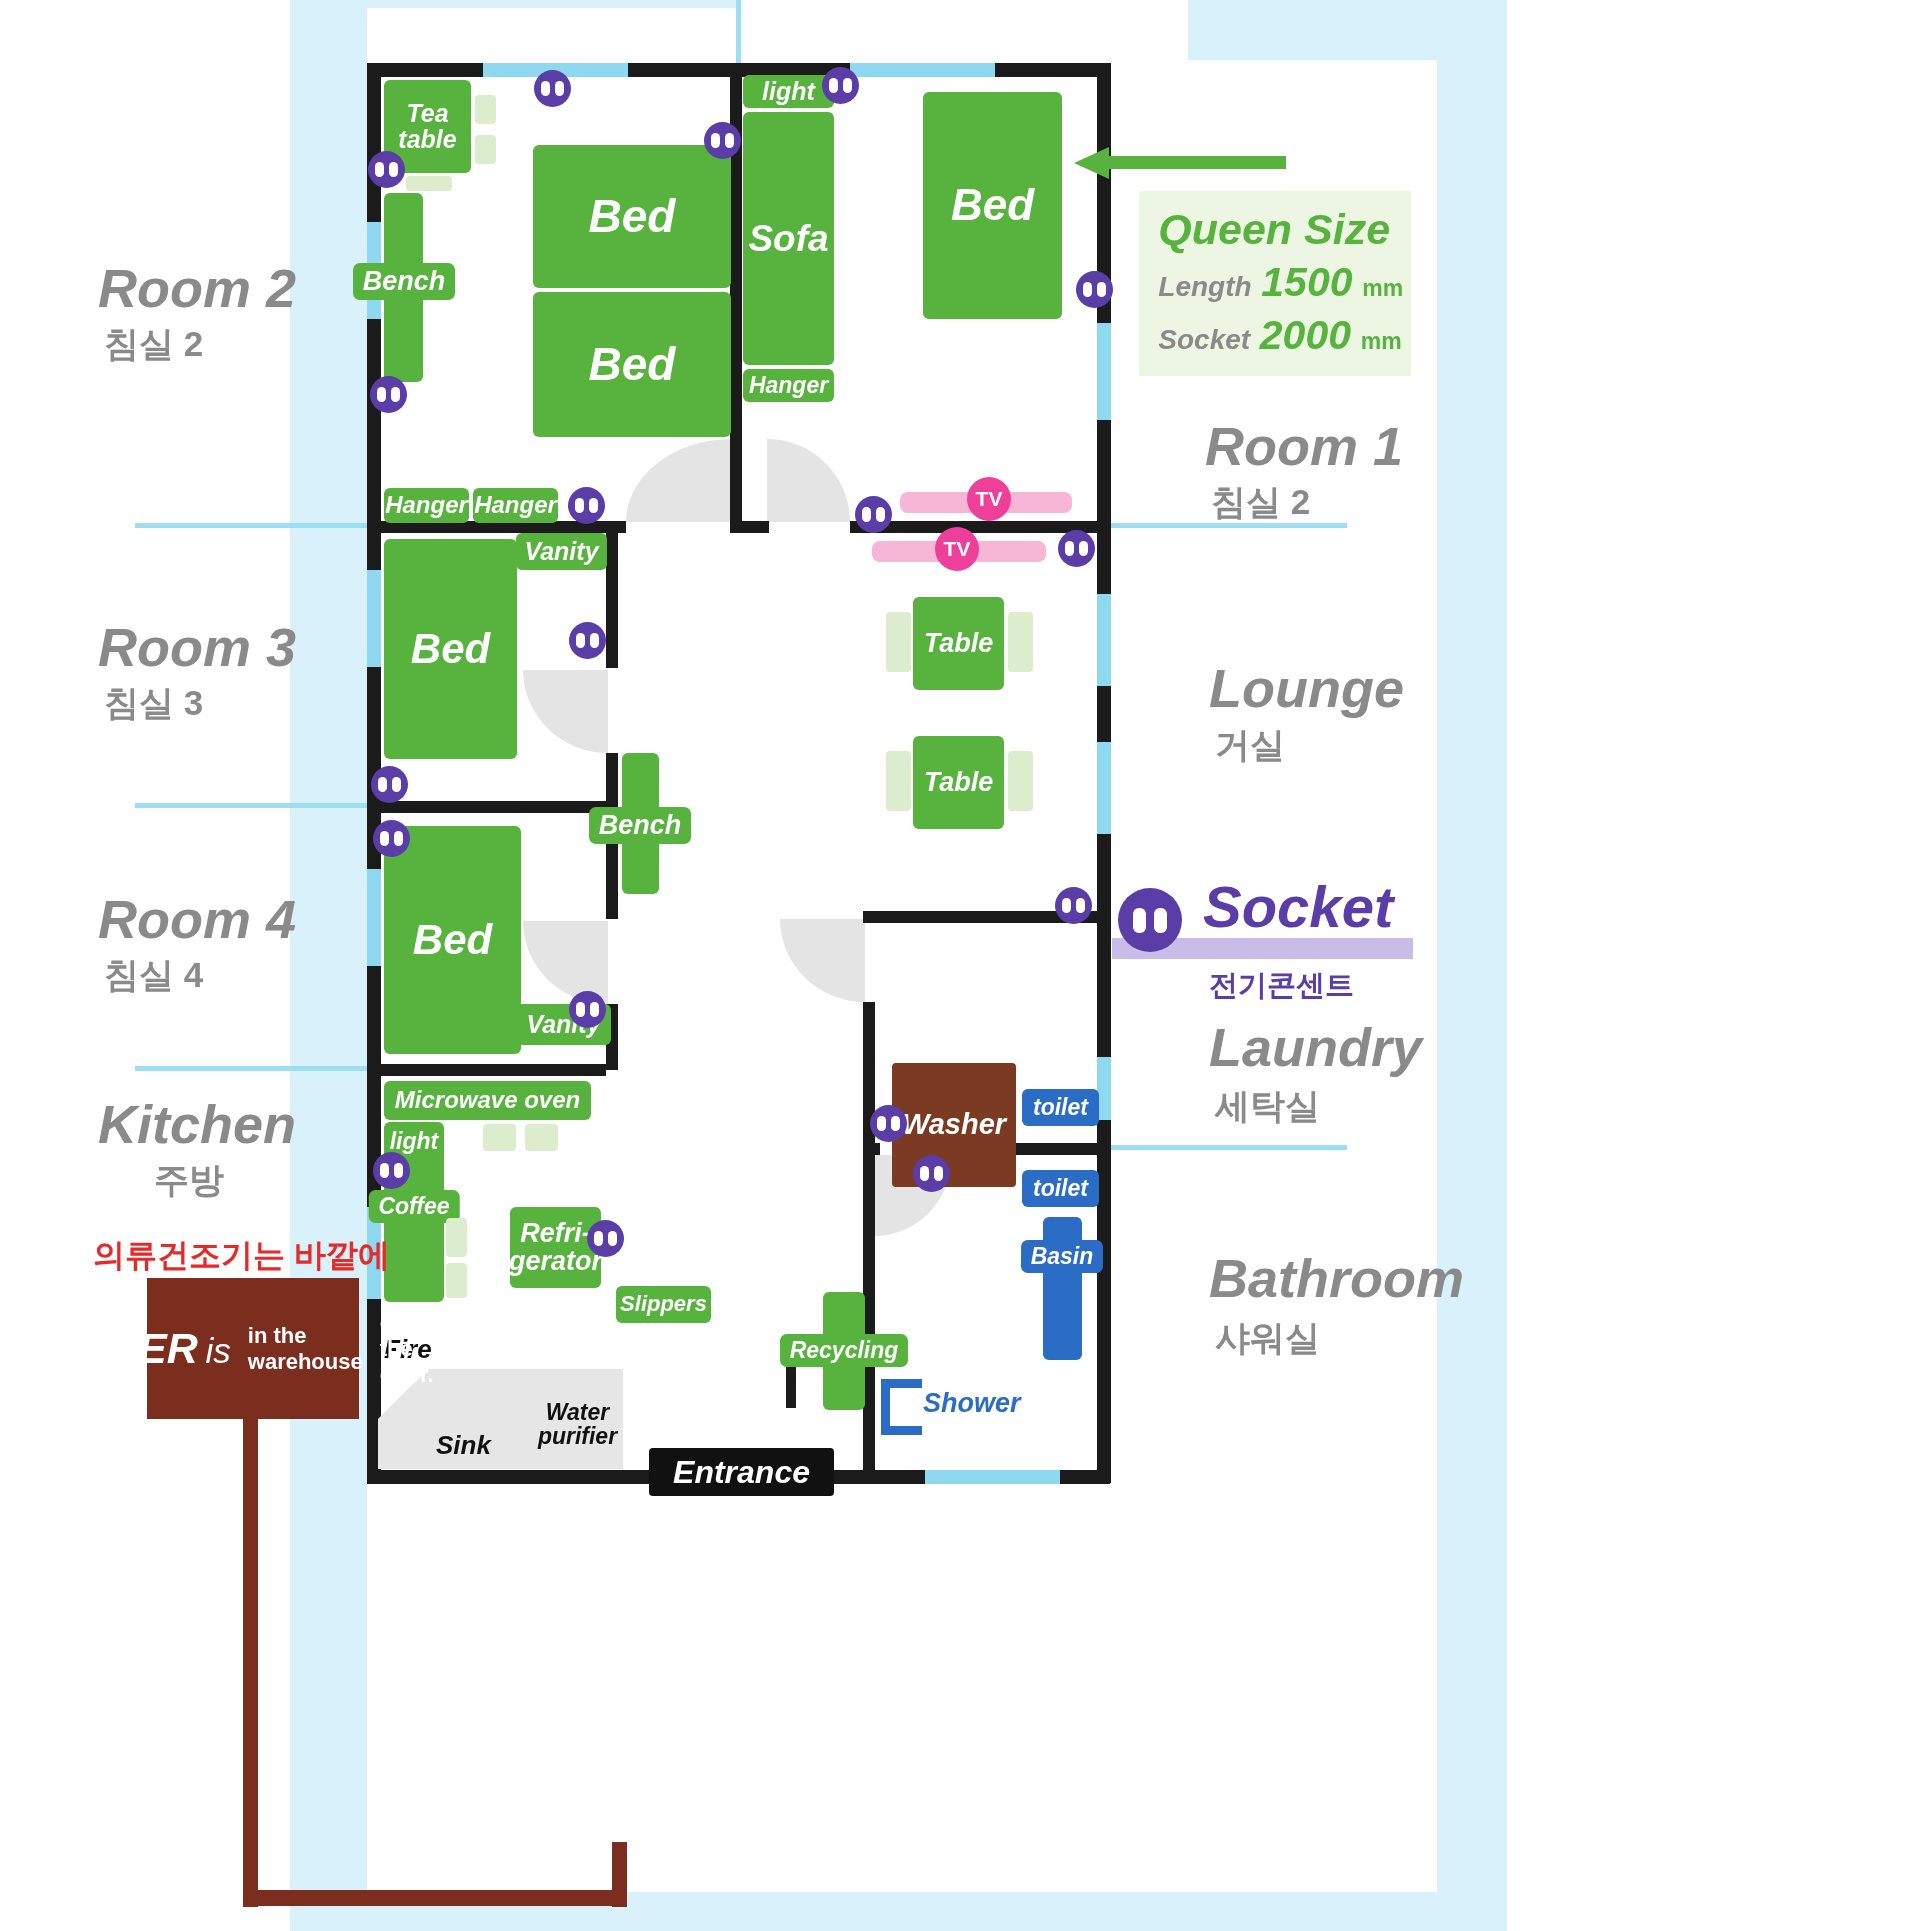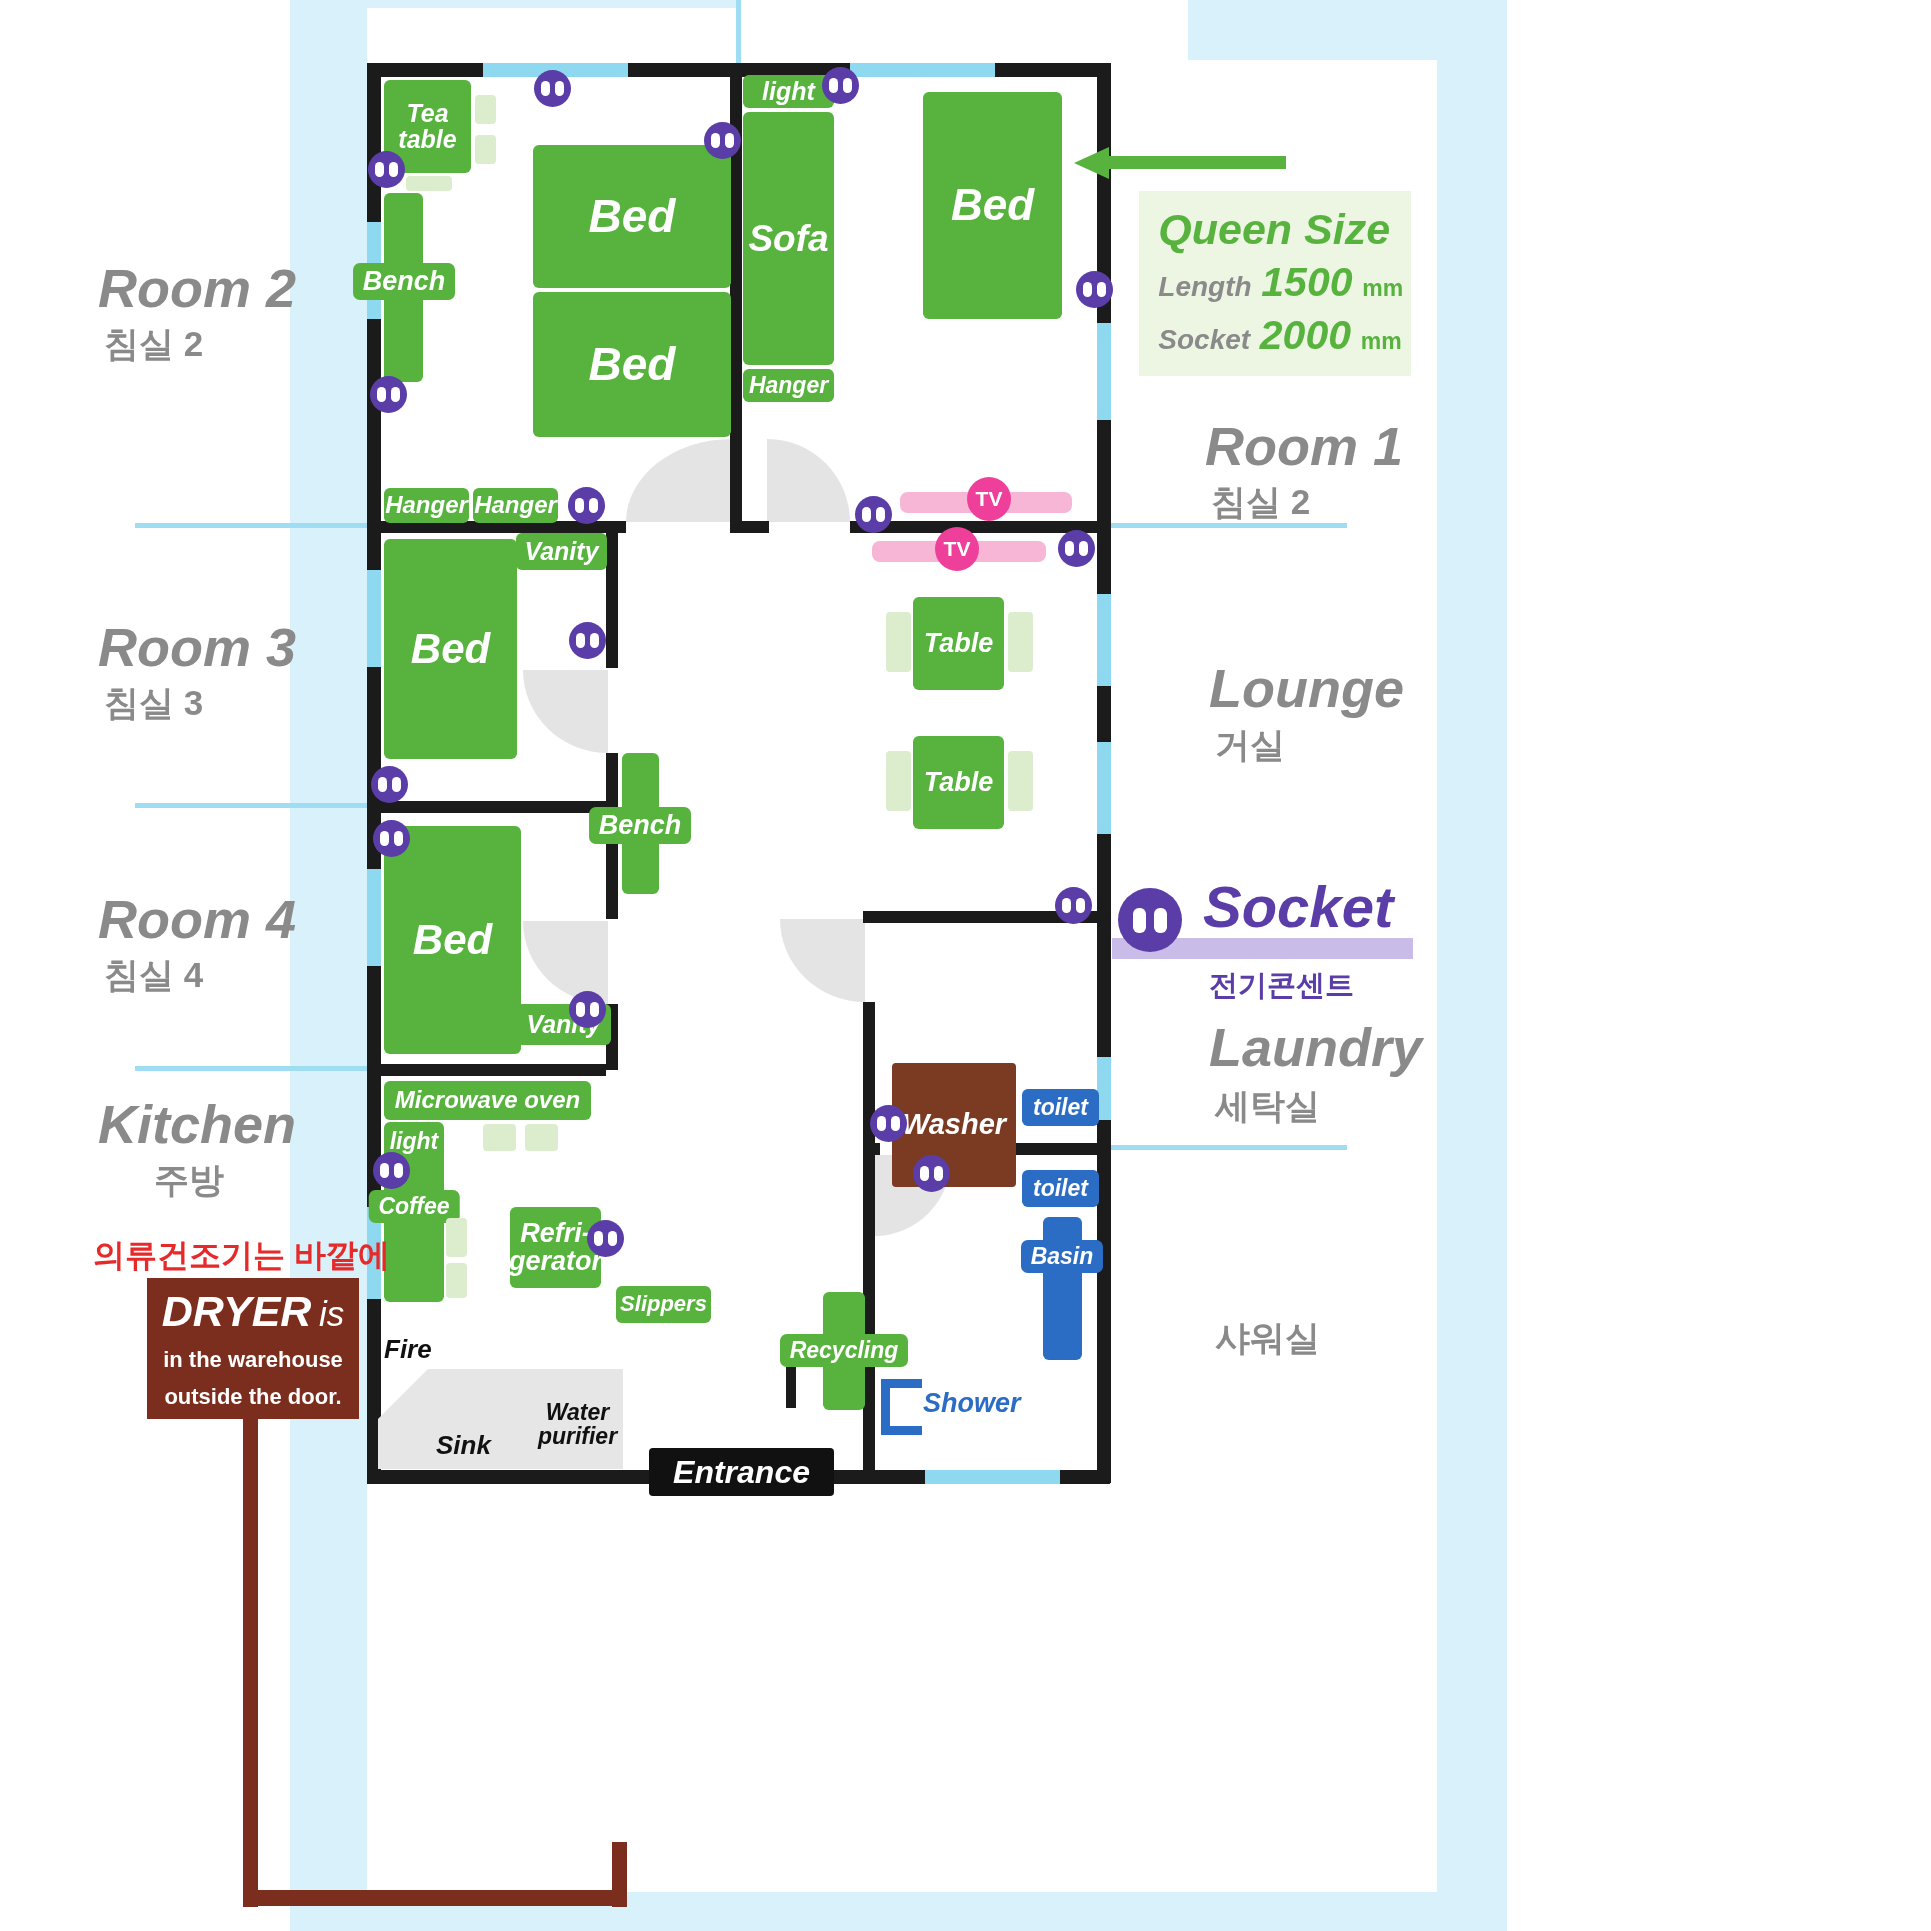--- a/index.html
+++ b/index.html
@@ -36,22 +36,22 @@
   .ktext{position:absolute;color:#111;font-weight:700;font-style:italic;white-space:nowrap;text-align:center;}
   .tvband{position:absolute;background:var(--pink-band);border-radius:7.7px;}
   .tvcirc{position:absolute;background:var(--pink);border-radius:50%;color:#fff;font-weight:700;
           display:flex;align-items:center;justify-content:center;font-size:21px;}
   .queenbox{position:absolute;background:#edf6e3;padding:13.5px 19.3px;box-sizing:border-box;}
   .queenbox .qt{color:var(--green);font-weight:700;font-style:italic;font-size:43px;white-space:nowrap;}
   .qrow{display:flex;align-items:baseline;gap:9.7px;margin-top:5.8px;}
   .qlabel{color:#8a8a8a;font-weight:700;font-style:italic;font-size:28px;}
   .qval{color:var(--green);font-weight:700;font-style:italic;font-size:41px;}
   .qunit{color:var(--green);font-weight:700;font-size:23px;}
-  .dryerbox{position:absolute;background:var(--brick);color:#fff;display:flex;flex-direction:column;
-            align-items:center;justify-content:center;gap:11px;}
+  .dryerbox{position:absolute;background:var(--brick);color:#fff;display:flex;flex-direction:row;
+            align-items:center;justify-content:center;gap:17px;}
   .dline1{display:flex;align-items:baseline;gap:7.7px;}
   .dbrand{font-size:43px;font-weight:900;font-style:italic;}
   .dis{font-size:35px;font-style:italic;font-weight:400;}
   .dsmall{font-size:22px;font-weight:600;}
   .pipe{position:absolute;background:var(--brick);}
 </style>
 </head>
 <body>
 
 <div id="canvas">
@@ -262,20 +262,21 @@
   <div class="ko" style="left:104px;top:952px;">침실 4</div>
   <div class="en" style="left:98px;top:1093px;">Kitchen</div>
   <div class="ko" style="left:154px;top:1157px;">주방</div>
 
   <div class="en" style="left:1205px;top:415px;">Room 1</div>
   <div class="ko" style="left:1211px;top:479px;">침실 2</div>
   <div class="en" style="left:1209px;top:657px;">Lounge</div>
   <div class="ko" style="left:1215px;top:722px;">거실</div>
   <div class="en" style="left:1209px;top:1016px;">Laundry</div>
   <div class="ko" style="left:1215px;top:1083px;">세탁실</div>
+  <div class="en" style="left:1209px;top:1247px;">Bathroom</div>
   <div class="ko" style="left:1215px;top:1315px;">샤워실</div>
 
   <div class="abs" style="left:1074px;top:147px;width:0;height:0;border-top:16.4px solid transparent;border-bottom:16.4px solid transparent;border-right:35px solid var(--green);"></div>
   <div class="abs" style="left:1108px;top:156px;width:178px;height:12.6px;background:var(--green);"></div>
   <div class="queenbox" style="left:1139px;top:191px;width:272px;height:185px;">
     <div class="qt">Queen Size</div>
     <div class="qrow">
       <span class="qlabel">Length</span>
       <span class="qval">1500</span>
       <span class="qunit">mm</span>

